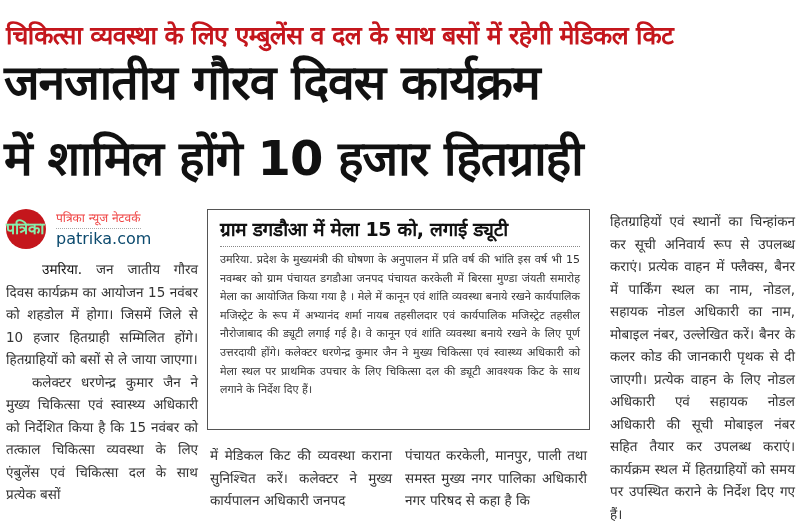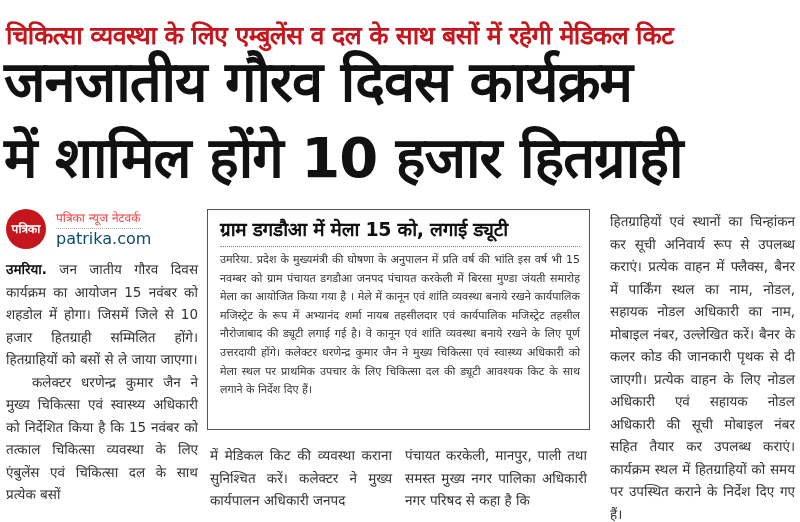--- a/index.html
+++ b/index.html
@@ -9,48 +9,48 @@
     position:relative;
   }
   .kicker {
     position:absolute; left:6px; top:16px; width:790px; height:40px;
     color:#c4161c; font-weight:bold; font-size:25px; line-height:40px;
     white-space:nowrap; letter-spacing:-0.6px;
     font-family:"DejaVu Sans", sans-serif;
   }
   .headline {
     position:absolute; left:4px; top:44px; width:792px;
-    color:#111; font-weight:bold; font-size:56px; line-height:76px;
+    color:#111; font-weight:bold; font-size:48px; line-height:76px;
     letter-spacing:-1px;
     font-family:"DejaVu Sans", sans-serif;
   }
   .headline div { white-space:nowrap; }
   .brand {
     position:absolute; left:6px; top:207px; width:190px; height:40px;
   }
   .brand-logo {
     position:absolute; left:0; top:2px; width:40px; height:40px;
-    border-radius:50%; background:#c4161c; color:#ffffff;
-    font-size:12px; font-weight:bold; text-align:center; line-height:40px;
+    border-radius:50%; background:#c4161c; color:#86efac;
+    font-size:16px; font-weight:bold; text-align:left; line-height:40px;
   }
   .brand-network {
     position:absolute; left:50px; top:2px; font-size:12px; color:#ef4444;
     border-bottom:1px dotted #aaa; padding-bottom:2px; white-space:nowrap;
   }
   .brand-url {
     position:absolute; left:50px; top:22px; font-size:16px; color:#0c4a6e;
     white-space:nowrap;
   }
   .col {
     position:absolute; font-size:13.5px; line-height:22.5px; color:#333;
     text-align:justify;
   }
   .col p { margin:0; }
   .col .indent { text-indent:26px; }
-  .dateline { font-weight:bold; color:#111; }
+  .dateline { font-weight:normal; color:#111;margin-left:36px; }
   .col1 { left:6px; top:258px; width:192px; }
   .box {
     position:absolute; left:207px; top:209px; width:383px; height:221px;
     border:1.5px solid #555; box-sizing:border-box;
   }
   .box-title {
     position:absolute; left:12px; top:6px; width:360px;
     font-size:19px; font-weight:bold; color:#111; white-space:nowrap;
     padding-bottom:4px; border-bottom:1px dotted #888; letter-spacing:-0.3px;
   }

